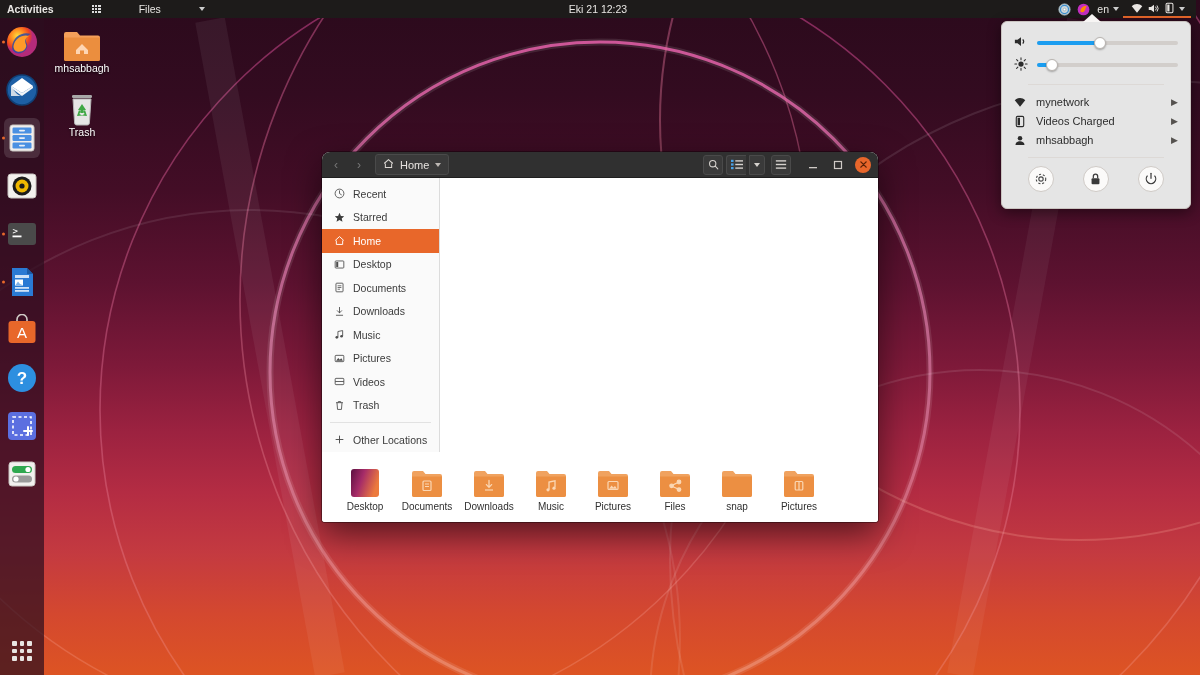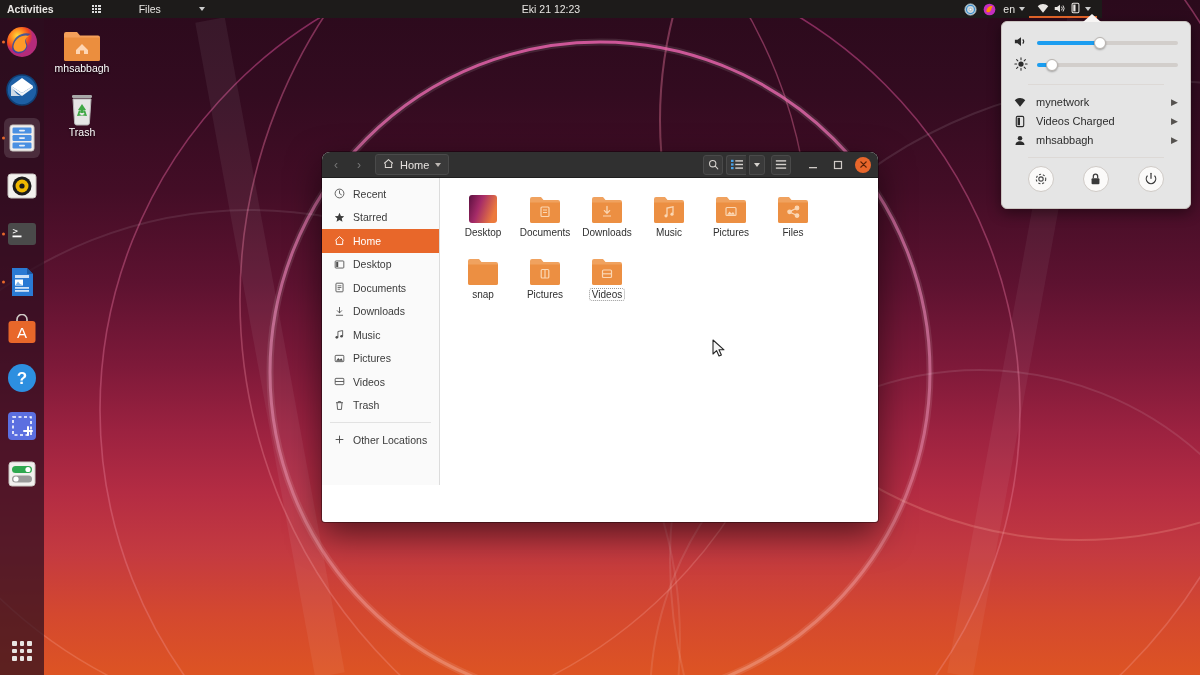--- a/index.html
+++ b/index.html
@@ -24,21 +24,21 @@
       #b42c43 73%,
       #c43a40 82%,
       #d4482f 91%,
       #dd5423 100%);
     overflow:hidden;
   }
   #wallpaper svg{ position:absolute; left:0; top:0; }
 
   
   #topbar{
-    position:absolute; left:0; top:0; width:1102px; height:18px;
+    position:absolute; left:0; top:0; width:1196px; height:18px;
     background:#1d1b1a; color:#e8e6e3;
     display:flex; align-items:center; z-index:50;
     font-size:10.5px;
   }
   .tb-item{
     height:18px; display:flex; align-items:center; gap:4px;
     padding:0 7px; color:#e8e6e3; white-space:nowrap;
   }
   .tb-item.bold{ font-weight:bold; }
   #tb-clock{
@@ -161,21 +161,21 @@
     background:#3a3a3a;border:1px solid #4a4a4a;border-radius:3px;
     color:#e6e2df;font-size:11px;margin-left:3px;
   }
   #title-spacer{ flex:1; }
   .wctl{ width:22px;height:20px;display:flex;align-items:center;justify-content:center;color:#cfcac6; }
   #close-btn{
     width:16px;height:16px;border-radius:50%;background:#e8662b;
     display:flex;align-items:center;justify-content:center;
     color:#4d1c05; font-size:10px; margin-left:3px; margin-right:3px;
   }
-  #fwin-body{ display:flex; height:307px; }
+  #fwin-body{ display:flex; height:307px;flex-direction:column; }
   #sidebar{
     width:118px; background:#fafafa; border-right:1px solid #dcdcdc;
     padding-top:4px; font-size:10.5px; color:#3b3b3b;
   }
   .sb-item{
     height:23.5px; display:flex; align-items:center; gap:8px; padding:0 0 0 11px;
   }
   .sb-item.sel{ background:#e8672a; color:#fff; }
   .sb-ico{ width:12px; height:12px; display:flex; align-items:center; justify-content:center; }
   .sb-sep{ height:1px; background:#e2e2e2; margin:5px 8px; }

